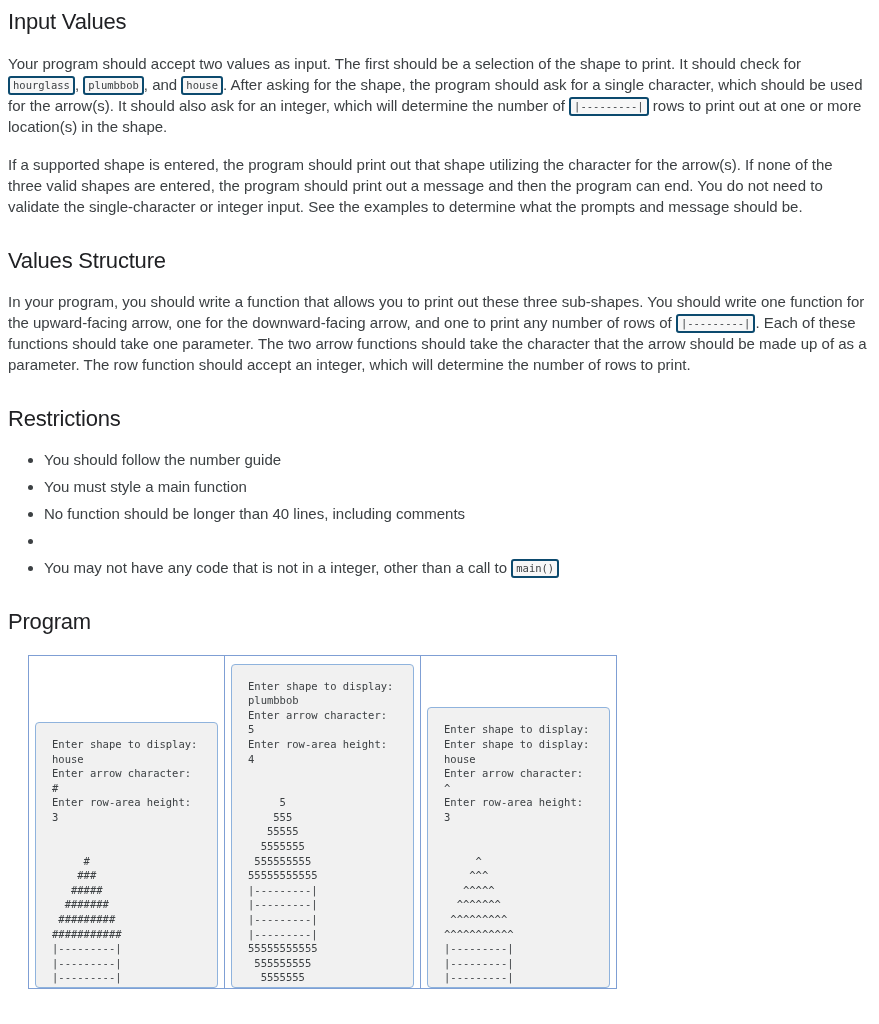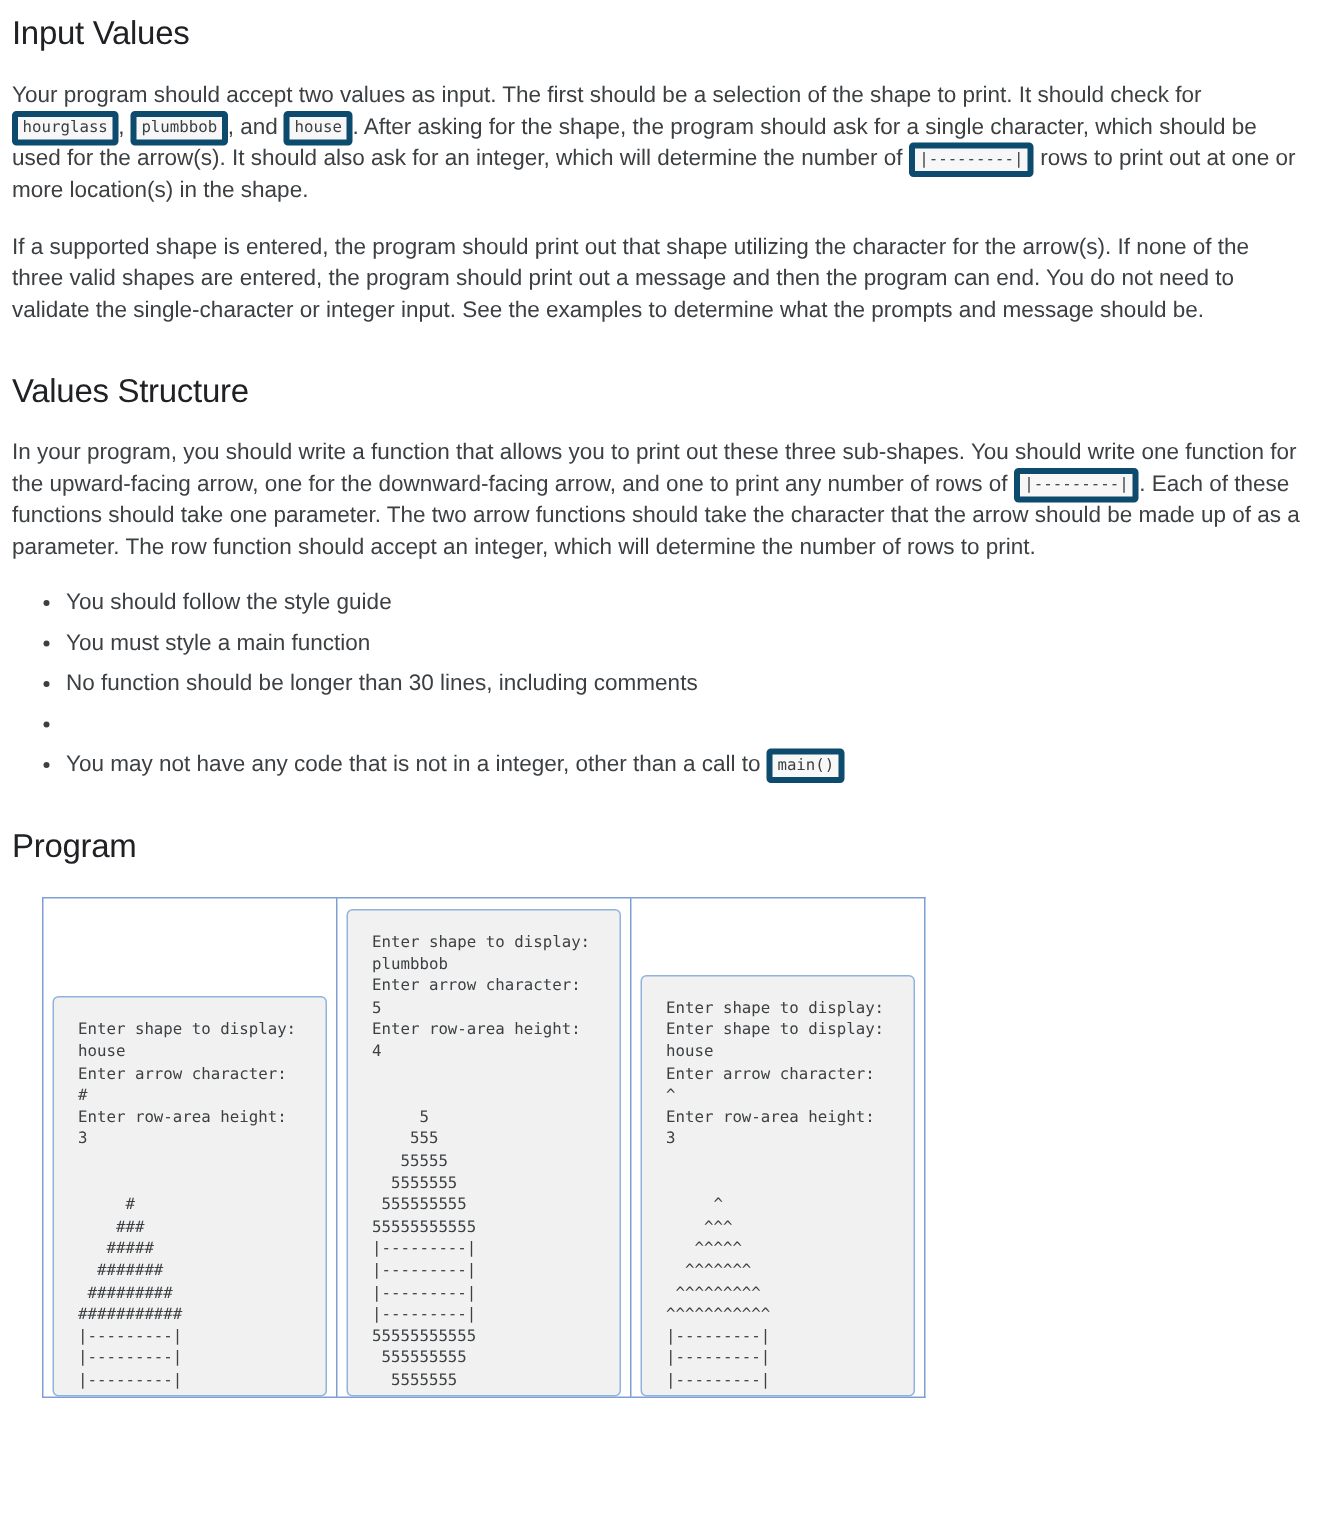--- a/index.html
+++ b/index.html
@@ -43,21 +43,21 @@
     color: #3c4043;
   }
 
   
   code.inline {
     font-family: "DejaVu Sans Mono", "Liberation Mono", monospace;
     font-size: 10.5px;
     line-height: 1;
     color: #3c4043;
     background: #f7f7f7;
-    border: 4px solid #0c4a6e;
+    border: 2px solid #0c4a6e;
     border-radius: 3px;
     padding: 1px 3px 2px 3px;
     white-space: pre;
     vertical-align: 1px;
   }
 
   ul {
     margin: 16px 0 0 0;
     padding-left: 36px;
     list-style-type: disc;
@@ -126,25 +126,26 @@
   <h2 class="h-input">Input Values</h2>
 
   <p><span>Your program should accept two values as input. The first should be a selection of the shape to print. It should check for </span><code class="inline">hourglass</code><span>, </span><code class="inline">plumbbob</code><span>, and </span><code class="inline">house</code><span>. After asking for the shape, the program should ask for a single character, which should be used for the arrow(s). It should also ask for an integer, which will determine the number of </span><code class="inline">|---------|</code><span> rows to print out at one or more location(s) in the shape.</span></p>
 
   <p>If a supported shape is entered, the program should print out that shape utilizing the character for the arrow(s). If none of the three valid shapes are entered, the program should print out a message and then the program can end. You do not need to validate the single-character or integer input. See the examples to determine what the prompts and message should be.</p>
 
   <h2 class="h-struct">Values Structure</h2>
 
   <p><span>In your program, you should write a function that allows you to print out these three sub-shapes. You should write one function for the upward-facing arrow, one for the downward-facing arrow, and one to print any number of rows of </span><code class="inline">|---------|</code><span>. Each of these functions should take one parameter. The two arrow functions should take the character that the arrow should be made up of as a parameter. The row function should accept an integer, which will determine the number of rows to print.</span></p>
 
+  <h2 class="h-restrict">Restrictions</h2>
 
   <ul>
-    <li>You should follow the style guide</li>
+    <li>You should follow the number guide</li>
     <li>You must style a main function</li>
-    <li>No function should be longer than 30 lines, including comments</li>
+    <li>No function should be longer than 40 lines, including comments</li>
     <li>
     </li>
     <li><span>You may not have any code that is not in a integer, other than a call to </span><code class="inline">main()</code></li>
   </ul>
 
   <h2 class="h-examples">Program</h2>
 
   <table class="examples-table">
     <tbody>
         <tr>

